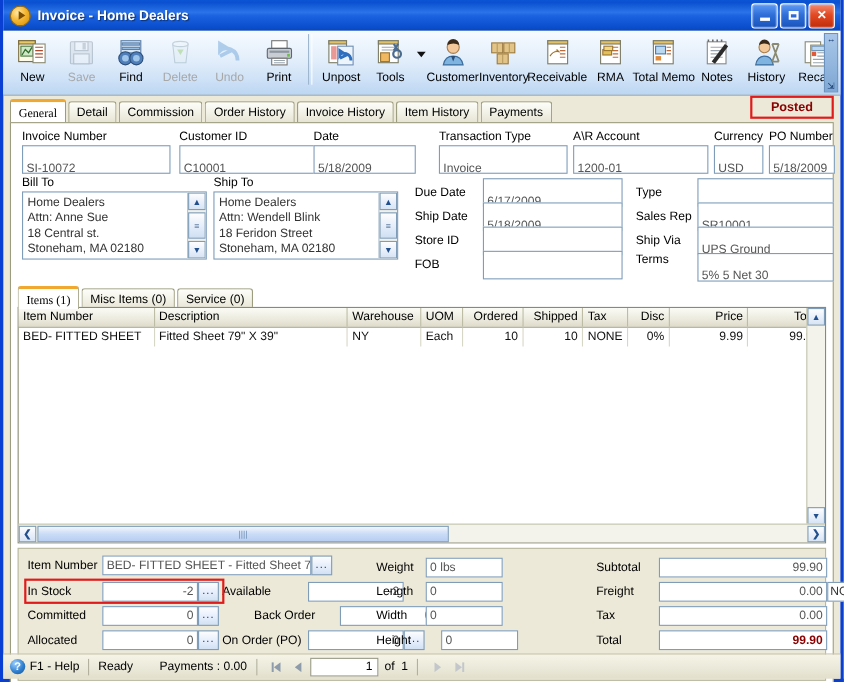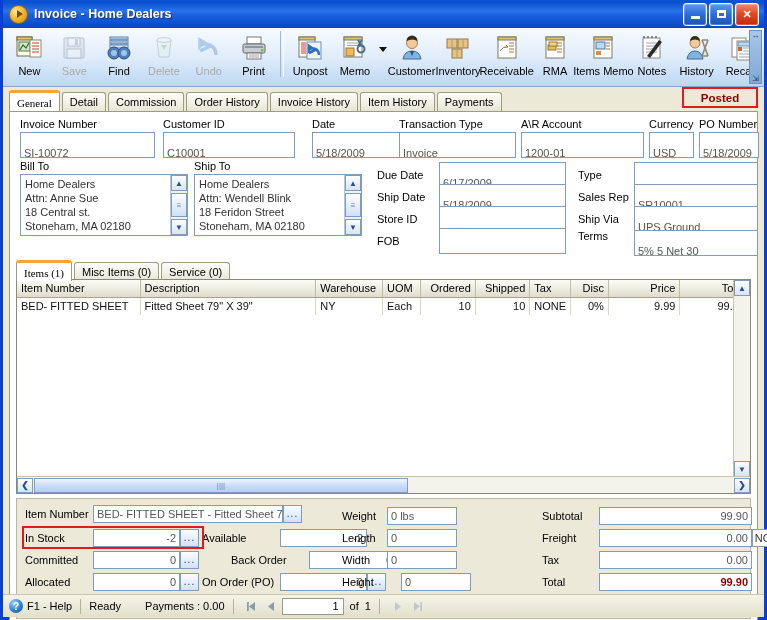--- a/index.html
+++ b/index.html
@@ -424,21 +424,21 @@
           <rect x="4" y="3" width="18" height="3" fill="#e0c068" stroke="#7b7b66"></rect>
           <rect x="6" y="14" width="8" height="8" fill="#f0b860" stroke="#9a7430"></rect>
           <g stroke="#9aa4ae">
               <line x1="7" y1="9" x2="19" y2="9"></line>
               <line x1="7" y1="11.5" x2="19" y2="11.5"></line>
             </g>
           <path d="M18 6 l4 6 M22 6 l-4 6" stroke="#4a6c90" stroke-width="2"></path>
           <circle cx="21" cy="15" r="3.5" fill="none" stroke="#4a6c90" stroke-width="2"></circle>
         </svg>
       </div>
-      <div class="lbl">Memo</div>
+      <div class="lbl">Tools</div>
     </div>
 
     <div class="tb-arrow"></div>
 
     <div class="tb-item">
       <div class="ico">
         <svg width="30" height="28" viewBox="0 0 30 28">
           <circle cx="15" cy="9" r="5.5" fill="#f3c89a" stroke="#a87f4e"></circle>
           <path d="M9.5 7 a5.5 5.5 0 0 1 11 0 q-5 -3 -11 0" fill="#3a2a1c"></path>
           <path d="M6 25 q1.5 -8 9 -8 q7.5 0 9 8 z" fill="#7fb3e0" stroke="#3d6d9c"></path>
@@ -508,21 +508,21 @@
           <rect x="6" y="3" width="18" height="3" fill="#e0c068" stroke="#7b7b66"></rect>
           <rect x="8" y="8" width="9" height="7" fill="#bcd9f2" stroke="#4a78a8"></rect>
           <rect x="8" y="17" width="5" height="4" fill="#e08a3a"></rect>
           <g stroke="#c06a3a">
               <line x1="18" y1="9" x2="22" y2="9"></line>
               <line x1="18" y1="12" x2="22" y2="12"></line>
             <line x1="18" y1="15" x2="22" y2="15"></line>
             </g>
         </svg>
       </div>
-      <div class="lbl">Items Memo</div>
+      <div class="lbl">Total Memo</div>
     </div>
 
     <div class="tb-item">
       <div class="ico">
         <svg width="30" height="28" viewBox="0 0 30 28">
           <rect x="6" y="4" width="17" height="20" fill="#fff" stroke="#888"></rect>
           <g stroke="#9aa4ae">
               <line x1="9" y1="9" x2="20" y2="9"></line>
               <line x1="9" y1="12" x2="20" y2="12"></line>
             <line x1="9" y1="15" x2="20" y2="15"></line>
@@ -592,21 +592,21 @@
   <div class="formpanel">
 
     <div class="f-group" style="left:10px; top:6px; width:135px;">
       <span class="lbl">Invoice Number</span>
       <div class="fld" style="width:135px;">SI-10072</div>
     </div>
     <div class="f-group" style="left:153px; top:6px; width:132px;">
       <span class="lbl">Customer ID</span>
       <div class="fld" style="width:132px;">C10001</div>
     </div>
-    <div class="f-group" style="left:302px; top:6px; width:93px;">
+    <div class="f-group" style="left:275px; top:6px; width:93px;">
       <span class="lbl">Date</span>
       <div class="fld" style="width:93px;">5/18/2009</div>
     </div>
     <div class="f-group" style="left:389px; top:6px; width:117px;">
       <span class="lbl">Transaction Type</span>
       <div class="fld" style="width:117px;">Invoice</div>
     </div>
     <div class="f-group" style="left:511px; top:6px; width:123px;">
       <span class="lbl">A\R Account</span>
       <div class="fld" style="width:123px;">1200-01</div>

